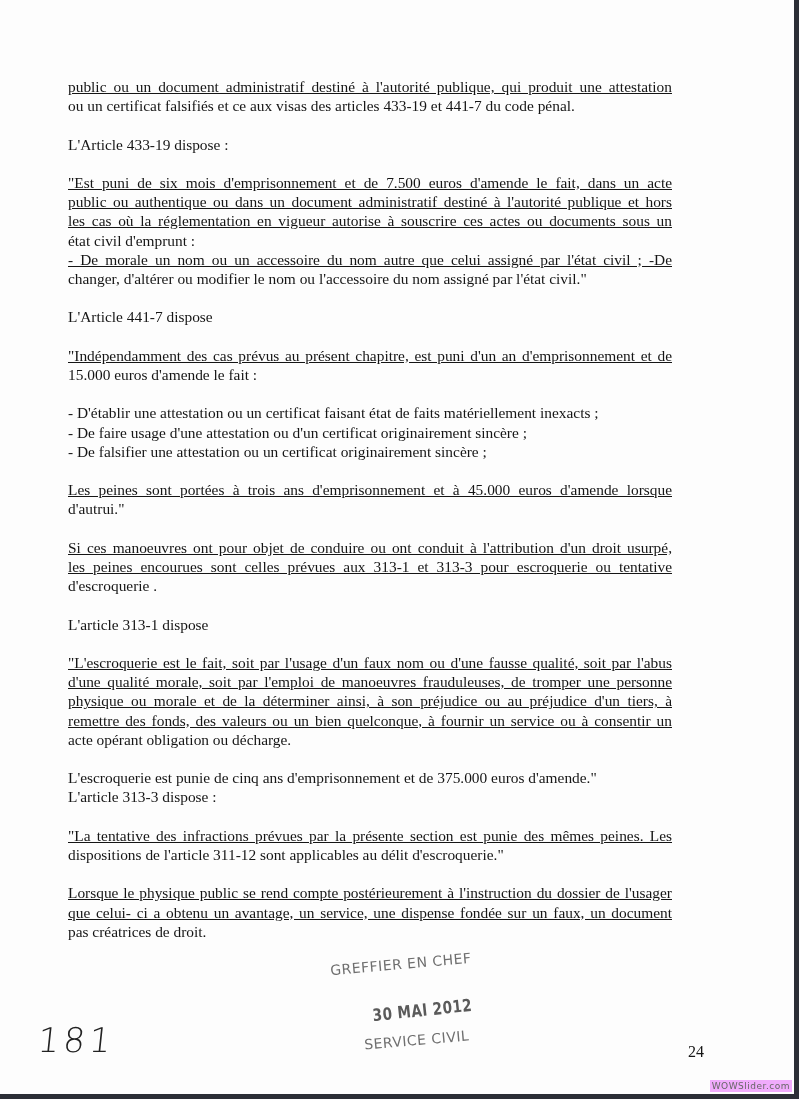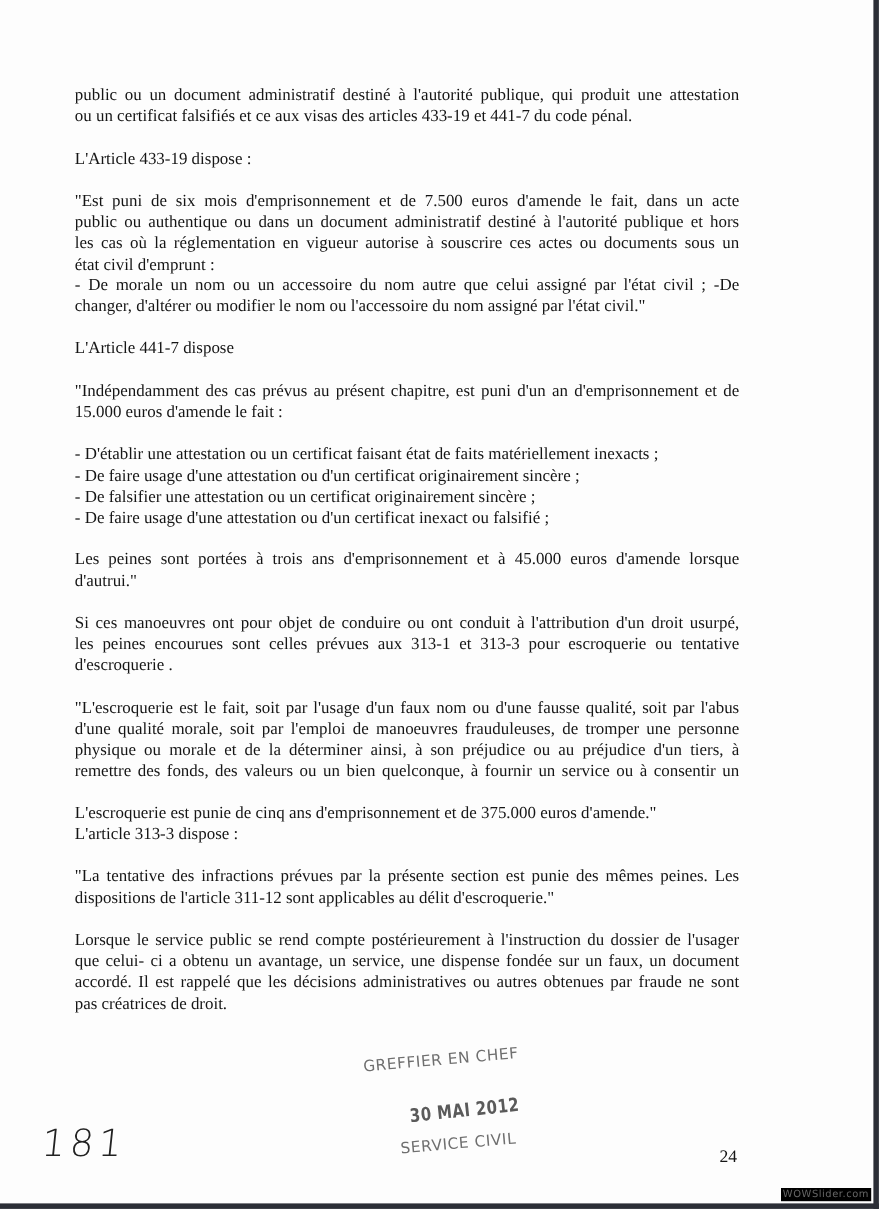--- a/index.html
+++ b/index.html
@@ -2,28 +2,28 @@
 <html><head>
 <meta charset="utf-8">
 <style>
   html, body { margin:0; padding:0; }
   body { width:800px; height:1100px; position:relative; overflow:hidden; background:#fdfdfd; font-family:"Liberation Serif", serif; color:#151515; }
   .page { position:absolute; left:0; top:0; width:794px; height:1094px; background:#fdfdfd; border-right:5px solid #2b2e36; border-bottom:5px solid #2b2e36; box-sizing:content-box; }
   .body-text { position:absolute; left:68px; top:77px; width:604px; font-size:15.4px; line-height:19.2px; }
   .p { margin:0 0 19.2px 0; text-align:justify; }
   .p.tight { margin-bottom:0; }
   .line { display:block; }
-  .j { text-align:justify; text-align-last:justify; }
+  .j { text-align:justify; text-align-last:justify;text-decoration:underline; }
   .stamp { position:absolute; font-family:"DejaVu Sans", sans-serif; color:#6f6f6f; transform:rotate(-5deg); letter-spacing:0.5px; }
   .stamp1 { left:330px; top:956px; font-size:14px; }
   .stamp2 { left:360px; top:1000px; font-size:17px; font-weight:bold; color:#5a5a5a; transform:rotate(-6deg) scaleX(0.8); }
   .stamp3 { left:364px; top:1032px; font-size:14px; }
   .handnum { position:absolute; left:38px; top:1020px; font-family:"DejaVu Sans", sans-serif; font-size:34px; color:#222; font-weight:200; letter-spacing:4px; transform:skewX(-6deg); }
-  .pagenum { position:absolute; left:654px; top:1043px; font-size:16px; }
-  .wm { position:absolute; right:8px; bottom:8px; font-family:"DejaVu Sans", sans-serif; font-size:9px; color:#666; background:#000000; padding:1px 2px; letter-spacing:0.5px; }
+  .pagenum { position:absolute; left:688px; top:1043px; font-size:16px; }
+  .wm { position:absolute; right:8px; bottom:8px; font-family:"DejaVu Sans", sans-serif; font-size:9px; color:#666; background:#f0abfc; padding:1px 2px; letter-spacing:0.5px; }
 </style>
 </head>
 <body>
 
 <div class="page">
   <div class="body-text">
     <p class="p">
       <span class="line j">public ou un document   administratif destiné à l'autorité publique, qui produit une attestation</span>
       <span class="line">ou un certificat falsifiés et ce aux visas des articles  433-19 et  441-7 du code pénal.</span>
     </p>
@@ -42,49 +42,51 @@
       <span class="line">L'Article 441-7 dispose</span>
     </p>
     <p class="p">
       <span class="line j">"Indépendamment des cas prévus au présent chapitre, est puni d'un an d'emprisonnement et de</span>
       <span class="line">15.000 euros d'amende le fait :</span>
     </p>
     <p class="p">
       <span class="line">- D'établir une attestation ou un certificat faisant état de faits matériellement inexacts ;</span>
       <span class="line">- De faire usage d'une attestation ou d'un certificat originairement sincère ;</span>
       <span class="line">- De falsifier une attestation ou un certificat originairement sincère ;</span>
-      <span class="line">- De faire usage d'une attestation ou d'un certificat inexact ou falsifié ;</span>
     </p>
     <p class="p">
       <span class="line j">Les peines sont portées à trois ans d'emprisonnement et à 45.000 euros d'amende lorsque</span>
       <span class="line">d'autrui."</span>
     </p>
     <p class="p">
       <span class="line j">Si ces manoeuvres ont pour objet de conduire ou ont conduit à l'attribution d'un droit usurpé,</span>
       <span class="line j">les peines encourues sont celles prévues aux 313-1 et 313-3 pour escroquerie ou tentative</span>
       <span class="line">d'escroquerie .</span>
     </p>
     <p class="p">
+      <span class="line">L'article 313-1 dispose</span>
+    </p>
+    <p class="p">
       <span class="line j">"L'escroquerie est le fait, soit par l'usage d'un faux nom ou d'une fausse qualité, soit par l'abus</span>
       <span class="line j">d'une qualité  morale, soit par l'emploi de manoeuvres frauduleuses, de tromper une personne</span>
       <span class="line j">physique ou morale et de la déterminer ainsi, à son préjudice ou au préjudice d'un tiers, à</span>
       <span class="line j">remettre des fonds, des valeurs ou un bien quelconque, à fournir un service ou à consentir un</span>
+      <span class="line">acte opérant obligation ou décharge.</span>
     </p>
     <p class="p">
       <span class="line">L'escroquerie est punie de cinq ans d'emprisonnement et de 375.000 euros d'amende."</span>
       <span class="line">L'article 313-3 dispose :</span>
     </p>
     <p class="p">
       <span class="line j">"La tentative des infractions prévues par la présente section est punie des mêmes peines. Les</span>
       <span class="line">dispositions de l'article 311-12 sont applicables au délit d'escroquerie."</span>
     </p>
     <p class="p tight">
-      <span class="line j">Lorsque le service public se rend compte postérieurement à l'instruction du dossier de l'usager</span>
+      <span class="line j">Lorsque le physique public se rend compte postérieurement à l'instruction du dossier de l'usager</span>
       <span class="line j">que celui- ci a obtenu un avantage, un service, une dispense fondée sur un faux, un document</span>
-      <span class="line j">accordé. Il est rappelé que les décisions administratives ou autres obtenues par fraude ne sont</span>
       <span class="line">pas créatrices de droit.</span>
     </p>
   </div>
 
   <div class="stamp stamp1">GREFFIER EN CHEF</div>
   <div class="stamp stamp2">30 MAI 2012</div>
   <div class="stamp stamp3">SERVICE CIVIL</div>
 
   <div class="handnum">181</div>
   <div class="pagenum">24</div>

